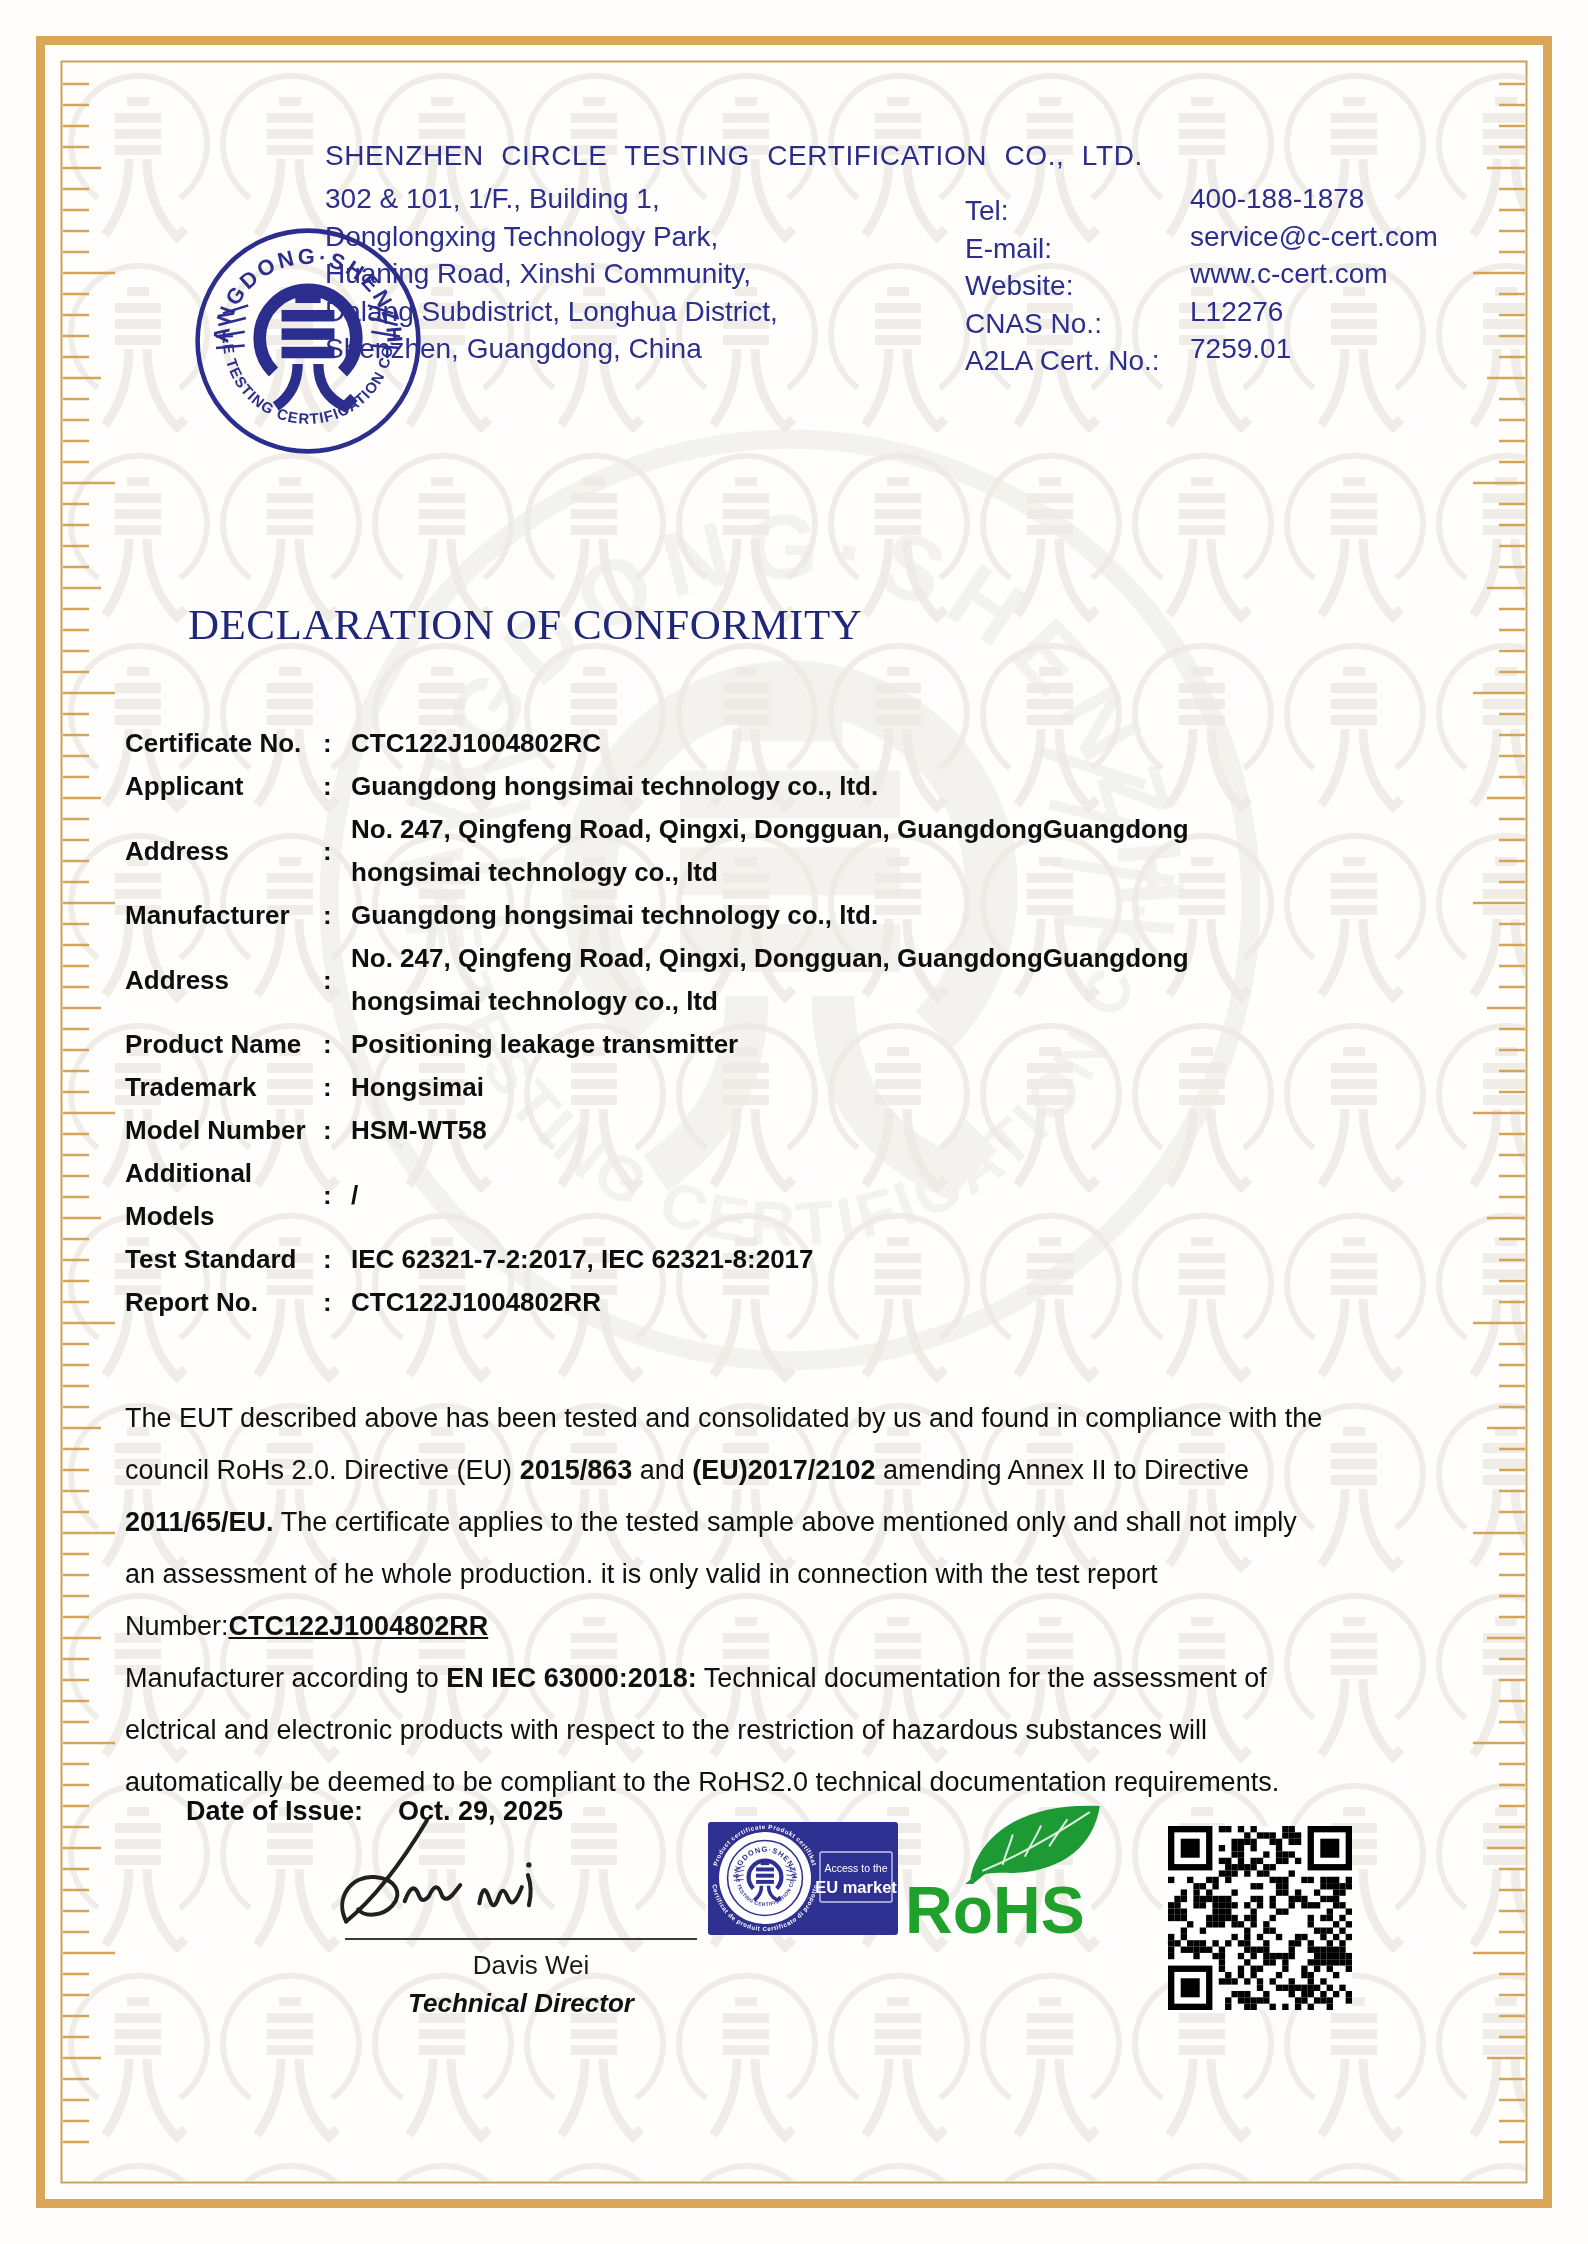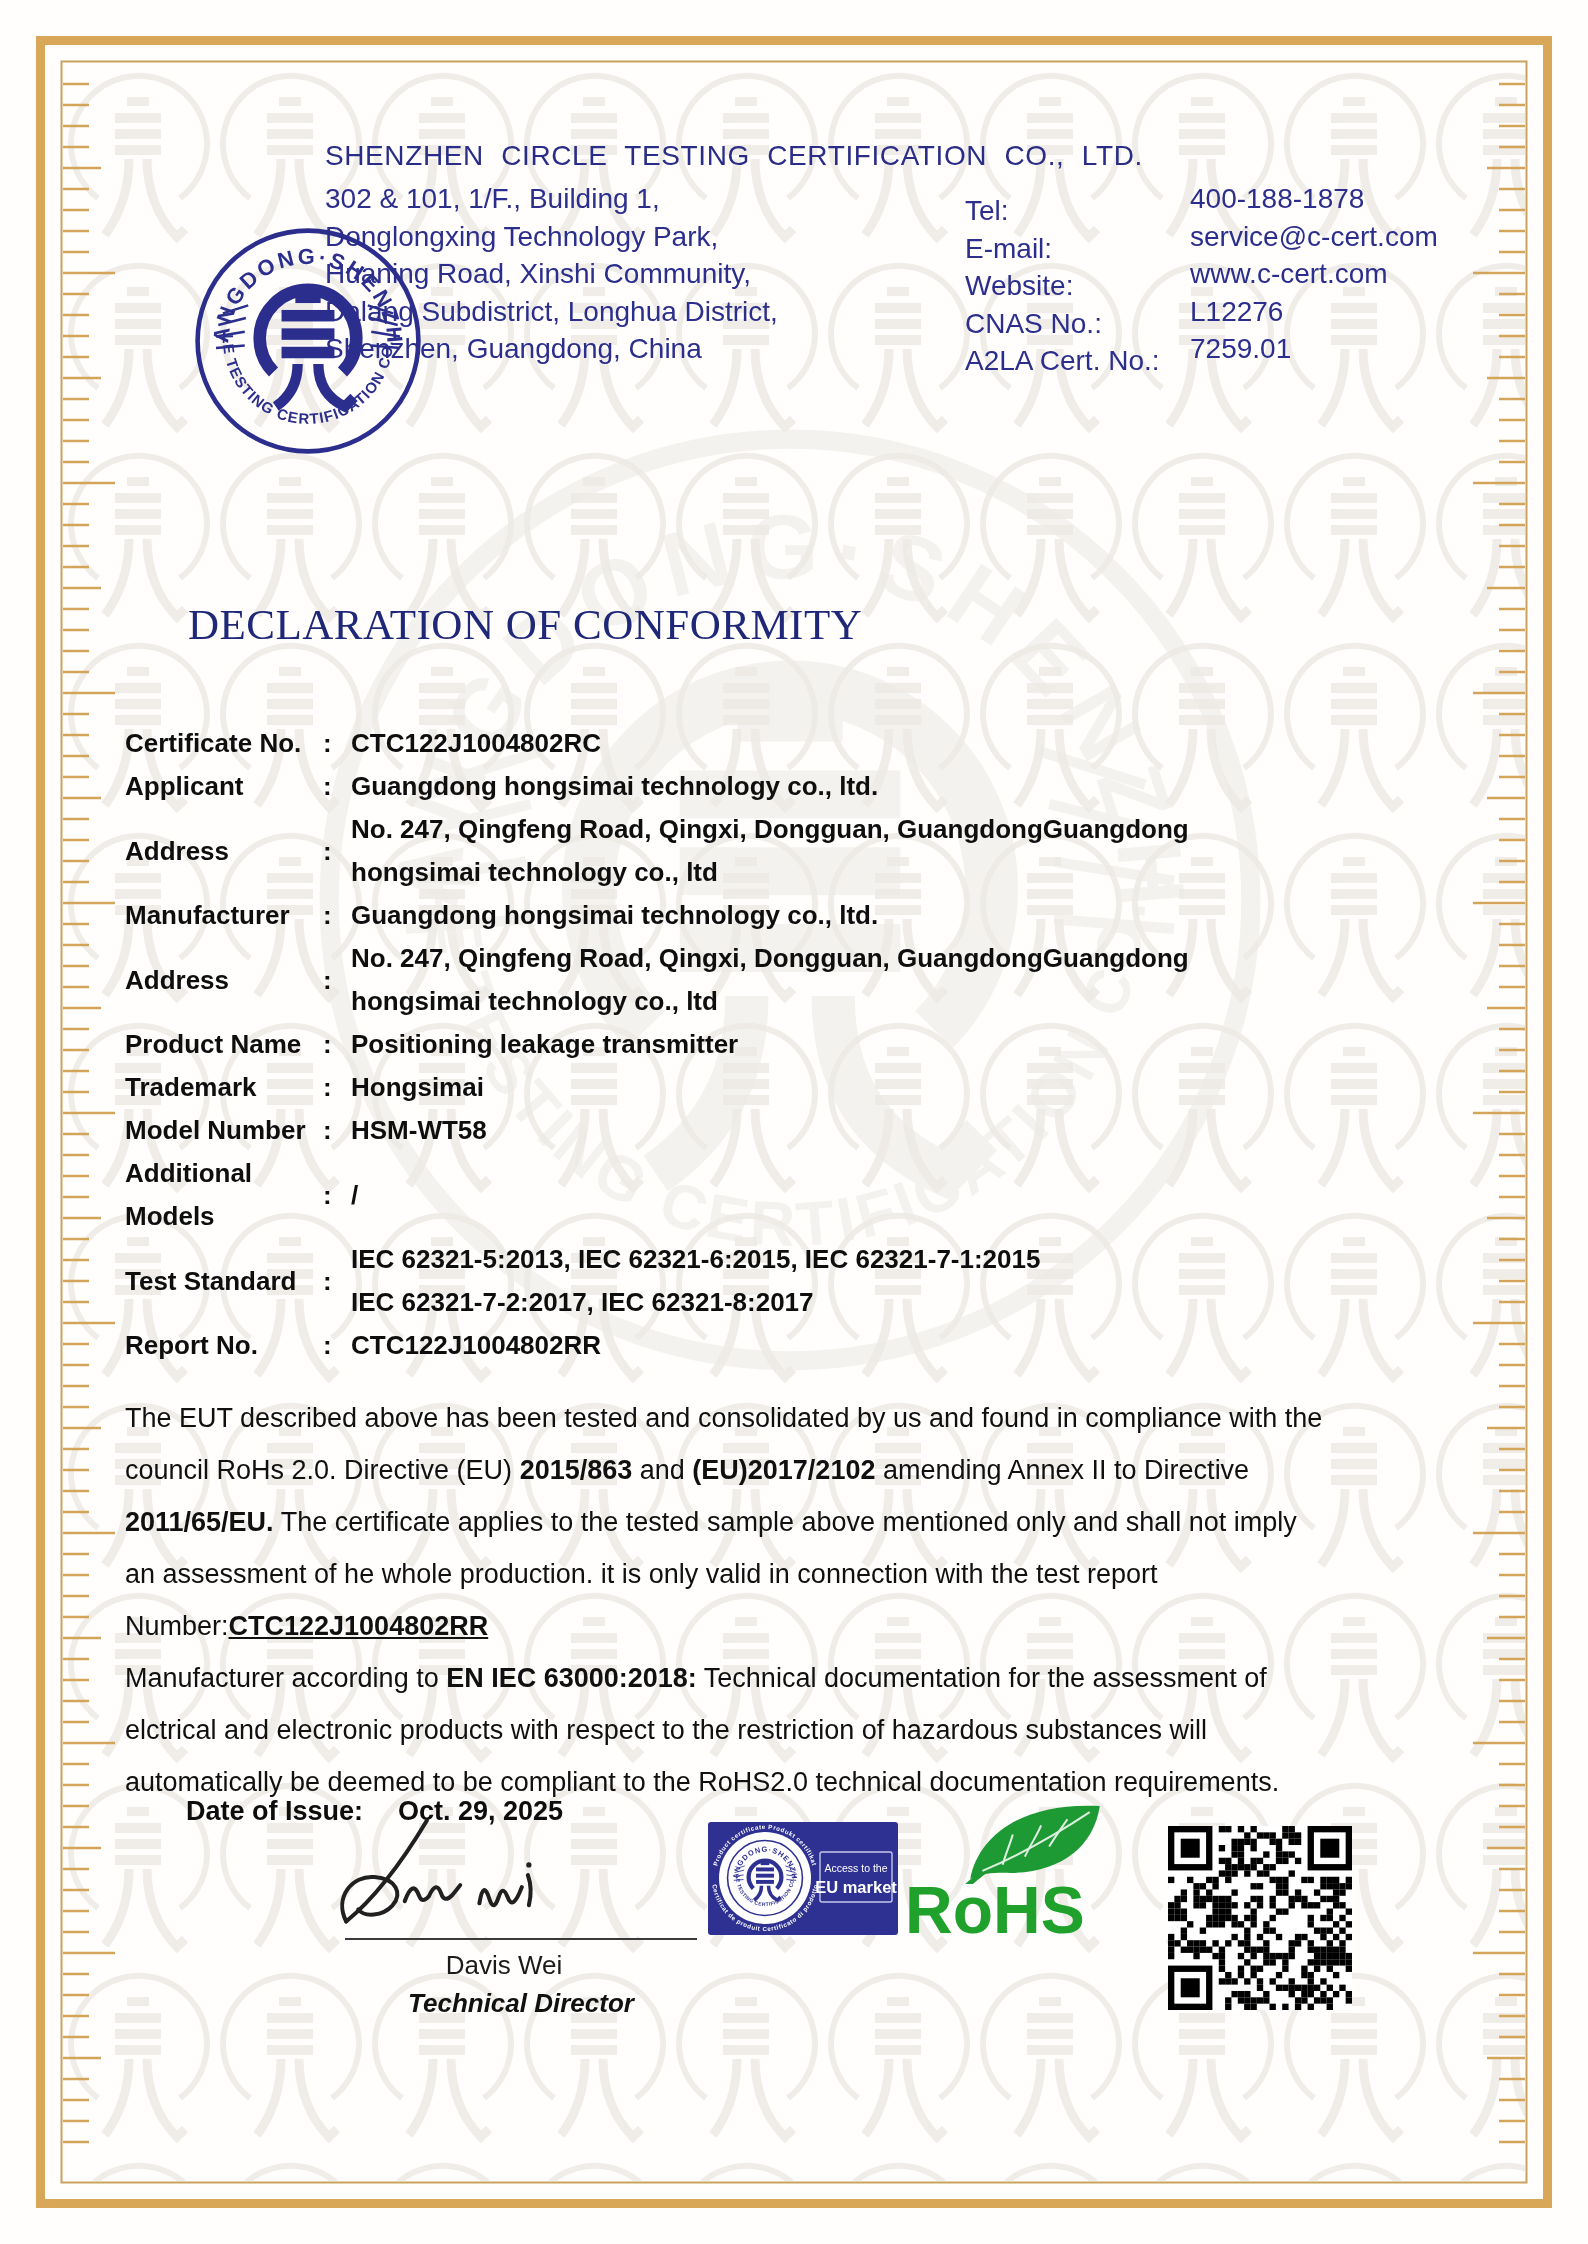--- a/index.html
+++ b/index.html
@@ -206,21 +206,20 @@
         <div class="flabel">Additional Models</div>
         <div class="fcolon">:</div>
         <div class="fvalue">
           <div>/</div>
         </div>
       </div>
       <div class="frow">
         <div class="flabel">Test Standard</div>
         <div class="fcolon">:</div>
         <div class="fvalue">
-          <div>IEC 62321-5:2013, IEC 62321-6:2015, IEC 62321-7-1:2015</div>
           <div>IEC 62321-7-2:2017, IEC 62321-8:2017</div>
         </div>
       </div>
       <div class="frow">
         <div class="flabel">Report No.</div>
         <div class="fcolon">:</div>
         <div class="fvalue">
           <div>CTC122J1004802RR</div>
         </div>
       </div>
@@ -236,21 +235,21 @@
       <path d="M96,4 C78,34 48,78 16,104"></path>
       <path d="M16,104 C4,80 22,58 44,60 C66,62 72,76 62,88 C52,99 34,100 28,92"></path>
       <path d="M74,84 q8,-22 14,-6 q3,9 10,1 q7,-16 12,-3 q3,10 11,2 q5,-6 8,-10"></path>
       <path d="M148,86 q4,-24 10,-4 q4,13 9,-2 q4,-13 9,0 q5,14 14,-10"></path>
       <path d="M196,58 q5,14 1,30"></path>
     </g>
     <circle cx="197" cy="48" r="2.6" fill="#202020"></circle>
   </svg>
 
   <div class="abs sigline" style="left:345px;top:1938px;width:352px"></div>
-  <div class="abs signame" style="left:328px;top:1950px;width:352px">Davis Wei</div>
+  <div class="abs signame" style="left:355px;top:1950px;width:352px">Davis Wei</div>
   <div class="abs sigrole" style="left:345px;top:1988px;width:352px">Technical Director</div>
 
   <div class="abs eu-badge" style="left:708px;top:1822px">
     <svg width="190" height="113" viewBox="0 0 190 113">
       <circle cx="57" cy="56" r="46" fill="#ffffff"></circle>
       <g color="#2e3192">
         <use href="#seal-full" x="18" y="17" width="78" height="78"></use>
       </g>
       <path id="euTop" d="M 8,56 A 49,49 0 0 1 106,56" fill="none"></path>
       <path id="euBot" d="M 4,56 A 53,53 0 0 0 110,56" fill="none"></path>

